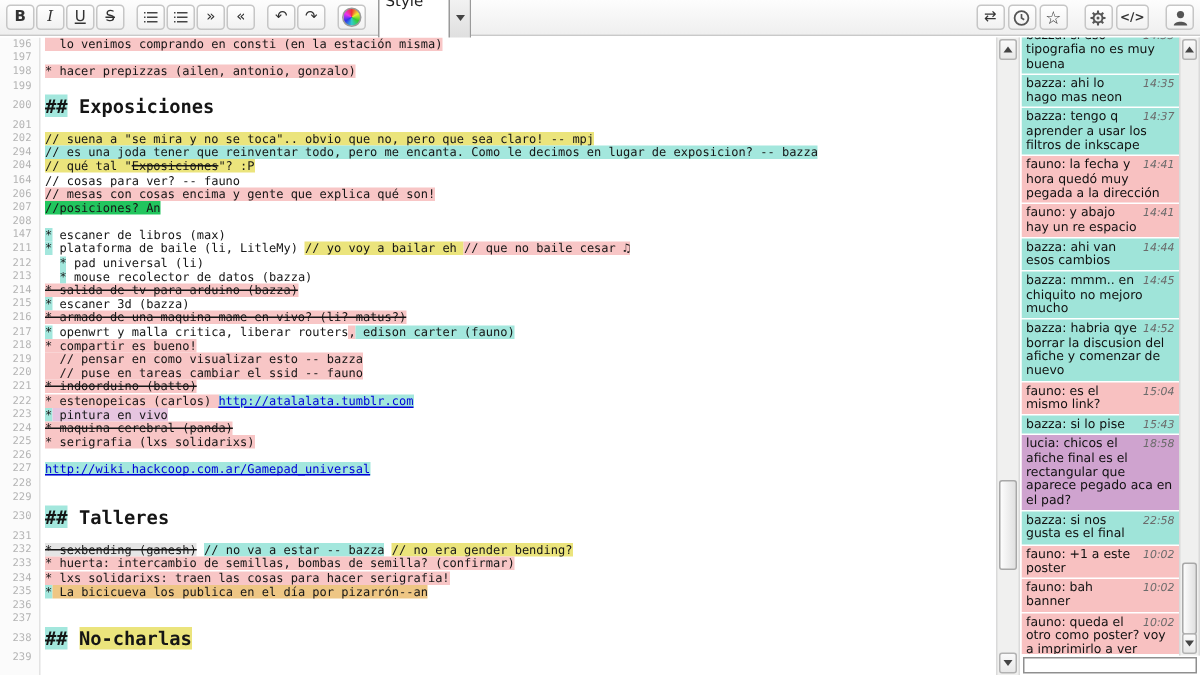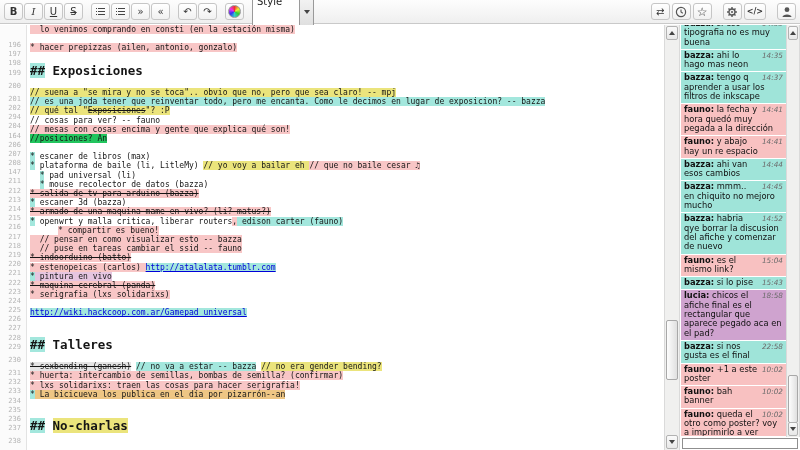--- a/index.html
+++ b/index.html
@@ -37,40 +37,40 @@
   .tb-right{margin-left:auto;display:flex;align-items:center;gap:2px;}
   .sp{width:7px;}
 
   
   .editor{position:absolute;top:25px;left:0;width:664px;bottom:0;overflow:hidden;background:#fff;
     font-family:"DejaVu Sans Mono",monospace;font-size:8px;color:#151515;cursor:text;}
   .editor::before{content:"";position:absolute;top:0;bottom:0;left:0;width:26px;
     background:#fbfbfb;border-right:1px solid #e3e3e3;}
   .line{position:relative;padding-left:30px;height:9.2px;line-height:9.2px;white-space:pre;}
   .line.heading{height:17px;line-height:17px;font-size:12.5px;font-weight:bold;}
-  .ln{position:absolute;left:0;top:16px;width:21px;text-align:right;color:#b4b4b4;
+  .ln{position:absolute;left:0;top:0;width:21px;text-align:right;color:#b4b4b4;
     font-size:7px;line-height:inherit;font-weight:normal;}
   .lc span{white-space:pre;}
   .plink{color:#0000d8;text-decoration:underline;cursor:pointer;}
 
   
   .sb{position:absolute;background:#f0f0ef;border-left:1px solid #dadada;border-right:1px solid #dadada;box-sizing:border-box;}
   .sb-btn{position:absolute;left:1px;right:1px;height:12px;background:linear-gradient(#fafafa,#e8e8e8);
     border:1px solid #b2b2b2;border-radius:2px;display:flex;align-items:center;justify-content:center;cursor:pointer;}
   .sb-thumb{position:absolute;left:1px;right:1px;background:linear-gradient(90deg,#fdfdfd,#e0e0e0);
     border:1px solid #a8a8a8;border-radius:2px;cursor:grab;}
   .sb-main{top:25px;left:664px;width:16px;bottom:0;}
   .sb-chat{top:25px;right:0;width:14px;bottom:13px;}
 
   
   .chat-msgs{position:absolute;top:25px;left:681px;width:105px;bottom:14px;overflow:hidden;
     font-size:8.3px;line-height:9.3px;color:#111;background:#fff;}
   .msg{padding:1px 3px 2px;margin-bottom:1px;word-wrap:break-word;}
   .msg.clipped{margin-top:-7px;}
-  .msg b{font-weight:bold;}
+  .msg b{font-weight:normal;}
   .msg .time{float:right;font-style:italic;color:#6b6b6b;font-size:7.3px;margin-left:3px;}
   .chat-input{position:absolute;left:682px;right:2px;bottom:1px;height:11px;box-sizing:border-box;
     border:1px solid #8f8f8f;background:#fff;font-size:8px;padding:0 2px;font-family:"DejaVu Sans",sans-serif;}
 </style>
 </head>
 <body>
 
 <div class="toolbar">
   <div class="grp">
     <div class="tb-btn b">B</div>
@@ -155,21 +155,21 @@
       <div class="line"><span class="ln">207</span><span class="lc"><span style="background-color: #22c55e;">//posiciones? An</span></span></div>
       <div class="line"><span class="ln">208</span><span class="lc"></span></div>
       <div class="line"><span class="ln">147</span><span class="lc"><span style="background-color: rgb(163, 231, 221);">*</span><span> escaner de libros (max)</span></span></div>
       <div class="line"><span class="ln">211</span><span class="lc"><span style="background-color: rgb(163, 231, 221);">*</span><span> plataforma de baile (li, LitleMy) </span><span style="background-color: rgb(235, 228, 124);">// yo voy a bailar eh </span><span style="background-color: rgb(248, 198, 198);">// que no baile cesar ♫</span></span></div>
       <div class="line"><span class="ln">212</span><span class="lc"><span>  </span><span style="background-color: rgb(163, 231, 221);">*</span><span> pad universal (li)</span></span></div>
       <div class="line"><span class="ln">213</span><span class="lc"><span>  </span><span style="background-color: rgb(163, 231, 221);">*</span><span> mouse recolector de datos (bazza)</span></span></div>
       <div class="line"><span class="ln">214</span><span class="lc"><span style="background-color: rgb(248, 198, 198); text-decoration: line-through;">* salida de tv para arduino (bazza)</span></span></div>
       <div class="line"><span class="ln">215</span><span class="lc"><span style="background-color: rgb(163, 231, 221);">*</span><span> escaner 3d (bazza)</span></span></div>
       <div class="line"><span class="ln">216</span><span class="lc"><span style="background-color: rgb(248, 198, 198); text-decoration: line-through;">* armado de una maquina mame en vivo? (li? matus?)</span></span></div>
       <div class="line"><span class="ln">217</span><span class="lc"><span style="background-color: rgb(163, 231, 221);">*</span><span> openwrt y malla critica, liberar routers</span><span style="background-color: rgb(248, 198, 198);">,</span><span style="background-color: rgb(163, 231, 221);"> edison carter (fauno)</span></span></div>
-      <div class="line"><span class="ln">218</span><span class="lc"><span style="background-color: rgb(248, 198, 198); margin-left: 28px;">* compartir es bueno!</span></span></div>
+      <div class="line"><span class="ln">218</span><span class="lc"><span style="background-color: rgb(248, 198, 198);">* compartir es bueno!</span></span></div>
       <div class="line"><span class="ln">219</span><span class="lc"><span style="background-color: rgb(248, 198, 198);">  // pensar en como visualizar esto -- bazza</span></span></div>
       <div class="line"><span class="ln">220</span><span class="lc"><span style="background-color: rgb(248, 198, 198);">  // puse en tareas cambiar el ssid -- fauno</span></span></div>
       <div class="line"><span class="ln">221</span><span class="lc"><span style="background-color: rgb(248, 198, 198); text-decoration: line-through;">* indoorduino (batto)</span></span></div>
       <div class="line"><span class="ln">222</span><span class="lc"><span style="background-color: rgb(248, 198, 198);">* estenopeicas (carlos) </span><span class="plink" style="background-color: rgb(163, 231, 221);">http://atalalata.tumblr.com</span></span></div>
       <div class="line"><span class="ln">223</span><span class="lc"><span style="background-color: rgb(163, 231, 221);">*</span><span style="background-color: rgb(230, 197, 224);"> pintura en vivo</span></span></div>
       <div class="line"><span class="ln">224</span><span class="lc"><span style="background-color: rgb(248, 198, 198); text-decoration: line-through;">* maquina cerebral (panda)</span></span></div>
       <div class="line"><span class="ln">225</span><span class="lc"><span style="background-color: rgb(248, 198, 198);">* serigrafia (lxs solidarixs)</span></span></div>
       <div class="line"><span class="ln">226</span><span class="lc"></span></div>
       <div class="line"><span class="ln">227</span><span class="lc"><span class="plink" style="background-color: rgb(163, 231, 221);">http://wiki.hackcoop.com.ar/Gamepad_universal</span></span></div>
       <div class="line"><span class="ln">228</span><span class="lc"></span></div>

